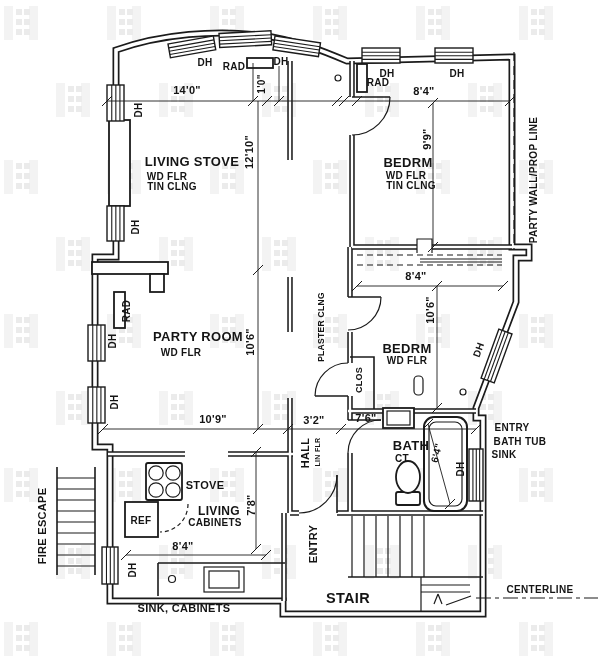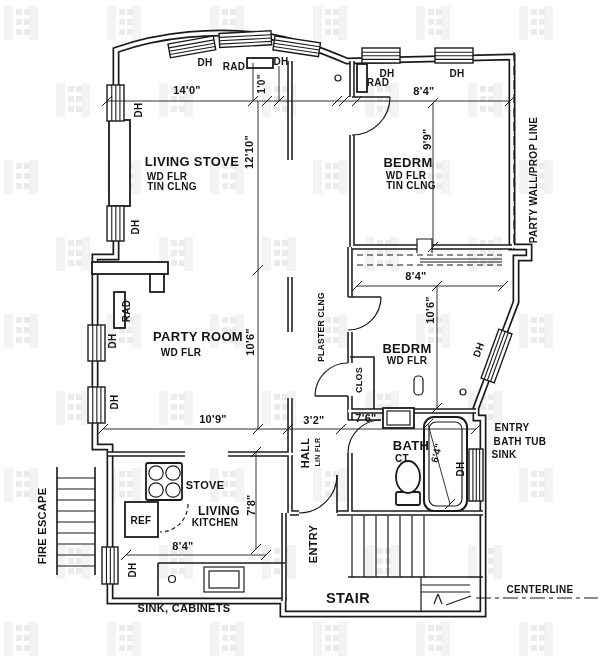--- a/index.html
+++ b/index.html
@@ -767,21 +767,21 @@
     <div class="t s13" style="left:407px;top:348px">BEDRM</div>
     <div class="t s10" style="left:407px;top:361px">WD FLR</div>
 
     <div class="t s13" style="left:411px;top:445px">BATH</div>
     <div class="t s10" style="left:402px;top:459px">CT</div>
 
     <div class="t v s11" style="left:305px;top:453px">HALL</div>
     <div class="t v s7" style="left:317px;top:452px">LIN FLR</div>
 
     <div class="t s12" style="left:219px;top:511px">LIVING</div>
-    <div class="t s10" style="left:215px;top:523px">KITCHEN</div>
+    <div class="t s10" style="left:215px;top:523px">CABINETS</div>
 
     <div class="t v s11" style="left:313px;top:544px">ENTRY</div>
     <div class="t s14" style="left:348px;top:598px">STAIR</div>
     <div class="t v s9" style="left:359px;top:380px">CLOS</div>
 
     <div class="t s11" style="left:205px;top:485px">STOVE</div>
     <div class="t s10" style="left:141px;top:521px">REF</div>
     <div class="t s11" style="left:184px;top:608px">SINK, CABINETS</div>
     <div class="t s10" style="left:512px;top:428px">ENTRY</div>
     <div class="t s10" style="left:520px;top:442px">BATH TUB</div>

